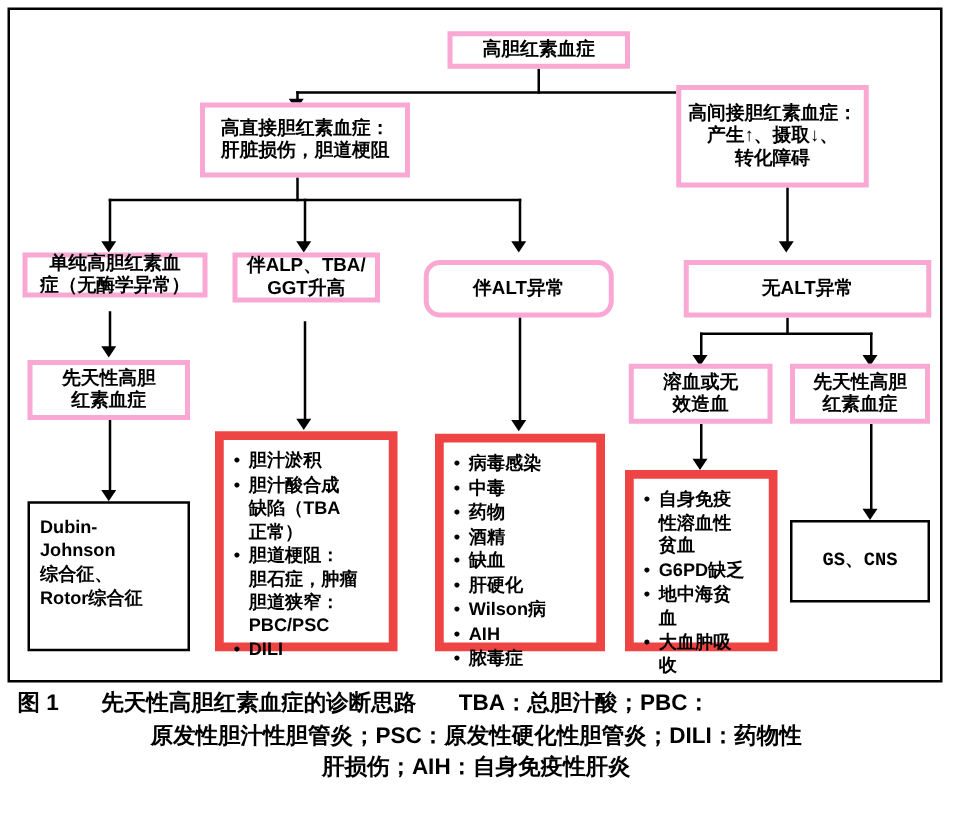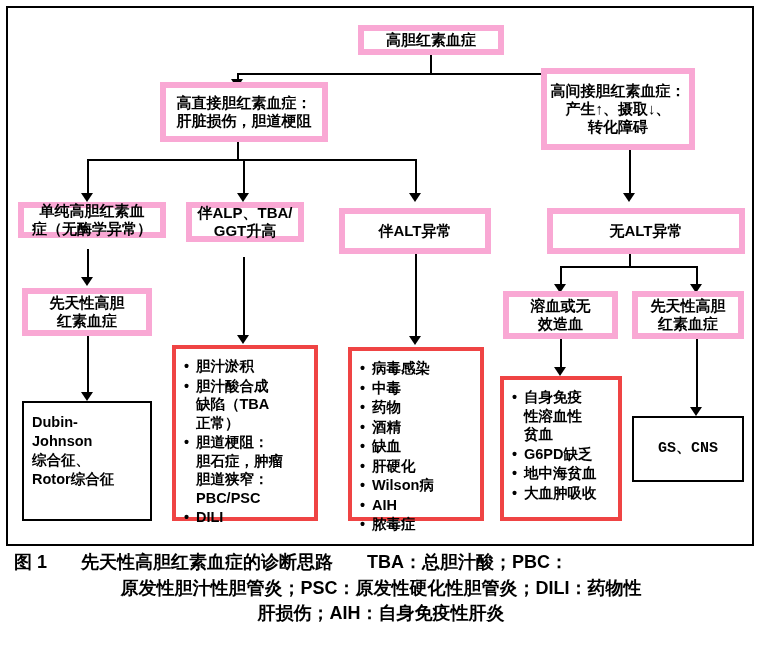--- a/index.html
+++ b/index.html
@@ -24,37 +24,37 @@
     left: 6px;
     top: 6px;
     width: 748px;
     height: 540px;
     border: 2px solid #000;
     box-sizing: border-box;
     background: #fff;
   }
   .box {
     position: absolute;
-    border: 6px solid #f9a8d4;
+    border: 4px solid #f9a8d4;
     box-sizing: border-box;
     background: #fff;
     display: flex;
     align-items: center;
     justify-content: center;
     text-align: center;
     font-weight: bold;
     font-size: 15px;
     line-height: 1.22;
     padding: 2px 3px;
     white-space: pre-line;
     z-index: 3;
   }
   .listbox {
     position: absolute;
-    border: 4px solid #ef4444;
+    border: 7px solid #ef4444;
     box-sizing: border-box;
     background: #fff;
     font-weight: bold;
     font-size: 14.5px;
     line-height: 1.28;
     padding: 8px 16px 6px 6px;
     z-index: 3;
   }
   .listbox ul {
     margin: 0;
@@ -176,21 +176,21 @@
   <div class="box" style="left:541px; top:68px; width:154px; height:82px;">高间接胆红素血症：
 产生↑、摄取↓、
 转化障碍</div>
 
   <div class="box" style="left:18px; top:202px; width:148px; height:36px;">单纯高胆红素血
 症（无酶学异常）</div>
 
   <div class="box" style="left:186px; top:202px; width:118px; height:40px;">伴ALP、TBA/
 GGT升高</div>
 
-  <div class="box" style="left:339px; top:208px; width:152px; height:46px;">伴ALT异常</div>
+  <div class="box" style="left:339px; top:208px; width:152px; height:46px;border-radius:13px;">伴ALT异常</div>
 
   <div class="box" style="left:547px; top:208px; width:198px; height:46px;">无ALT异常</div>
 
   <div class="box" style="left:22px; top:288px; width:130px; height:48px;">先天性高胆
 红素血症</div>
 
   <div class="box" style="left:503px; top:291px; width:115px; height:48px;">溶血或无
 效造血</div>
 
   <div class="box" style="left:632px; top:291px; width:112px; height:48px;">先天性高胆

